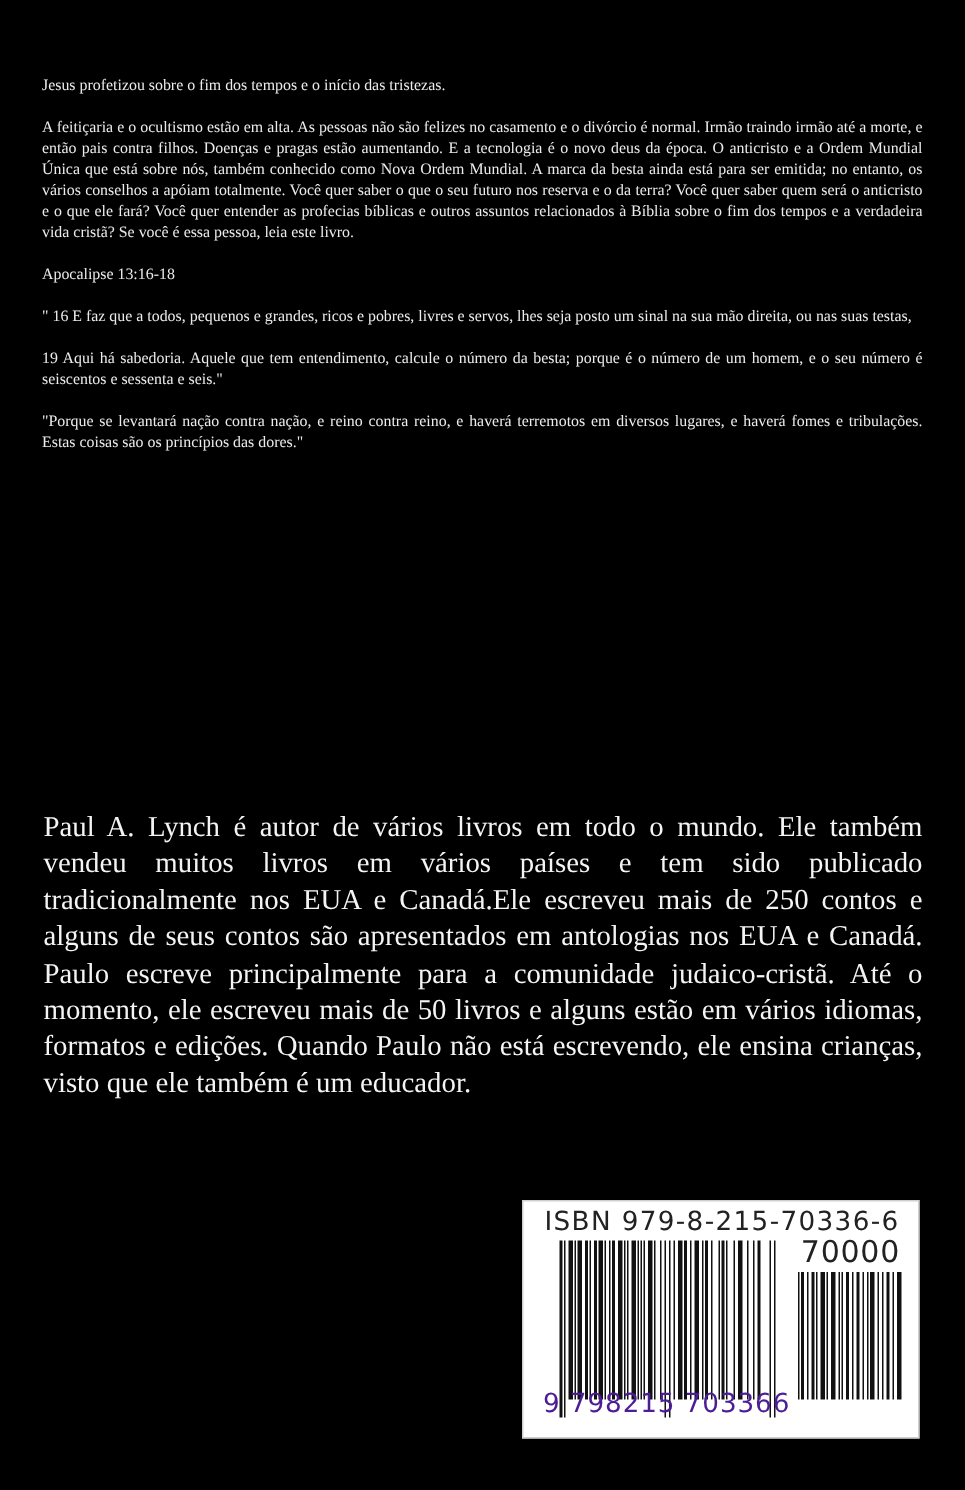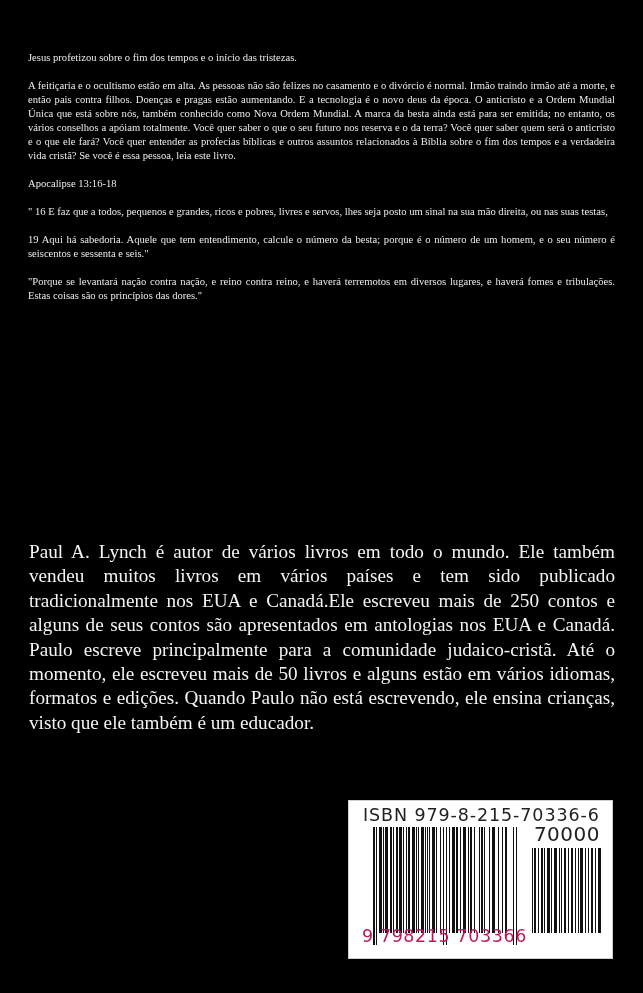--- a/index.html
+++ b/index.html
@@ -26,21 +26,21 @@
     font-family: "DejaVu Sans", sans-serif; font-size: 17.5px; color: #222;
     letter-spacing: 0.9px; white-space: nowrap;
   }
   .addon-text {
     position: absolute; right: 12px; top: 21px;
     font-family: "DejaVu Sans", sans-serif; font-size: 20px; color: #222;
     letter-spacing: 0.5px;
   }
   .ean-text {
     position: absolute; left: 13px; top: 125px;
-    font-family: "DejaVu Sans", sans-serif; font-size: 17.5px; color: #be185d;
+    font-family: "DejaVu Sans", sans-serif; font-size: 17.5px; color: #4c1d95;
     letter-spacing: 0.6px; white-space: nowrap;
   }
   .bars { position: absolute; }
   .bar { position: absolute; top: 0; background: #111; }
 </style>
 </head>
 <body>
 
 <div class="upper">
   <p class="left">Jesus profetizou sobre o fim dos tempos e o início das tristezas.</p>

